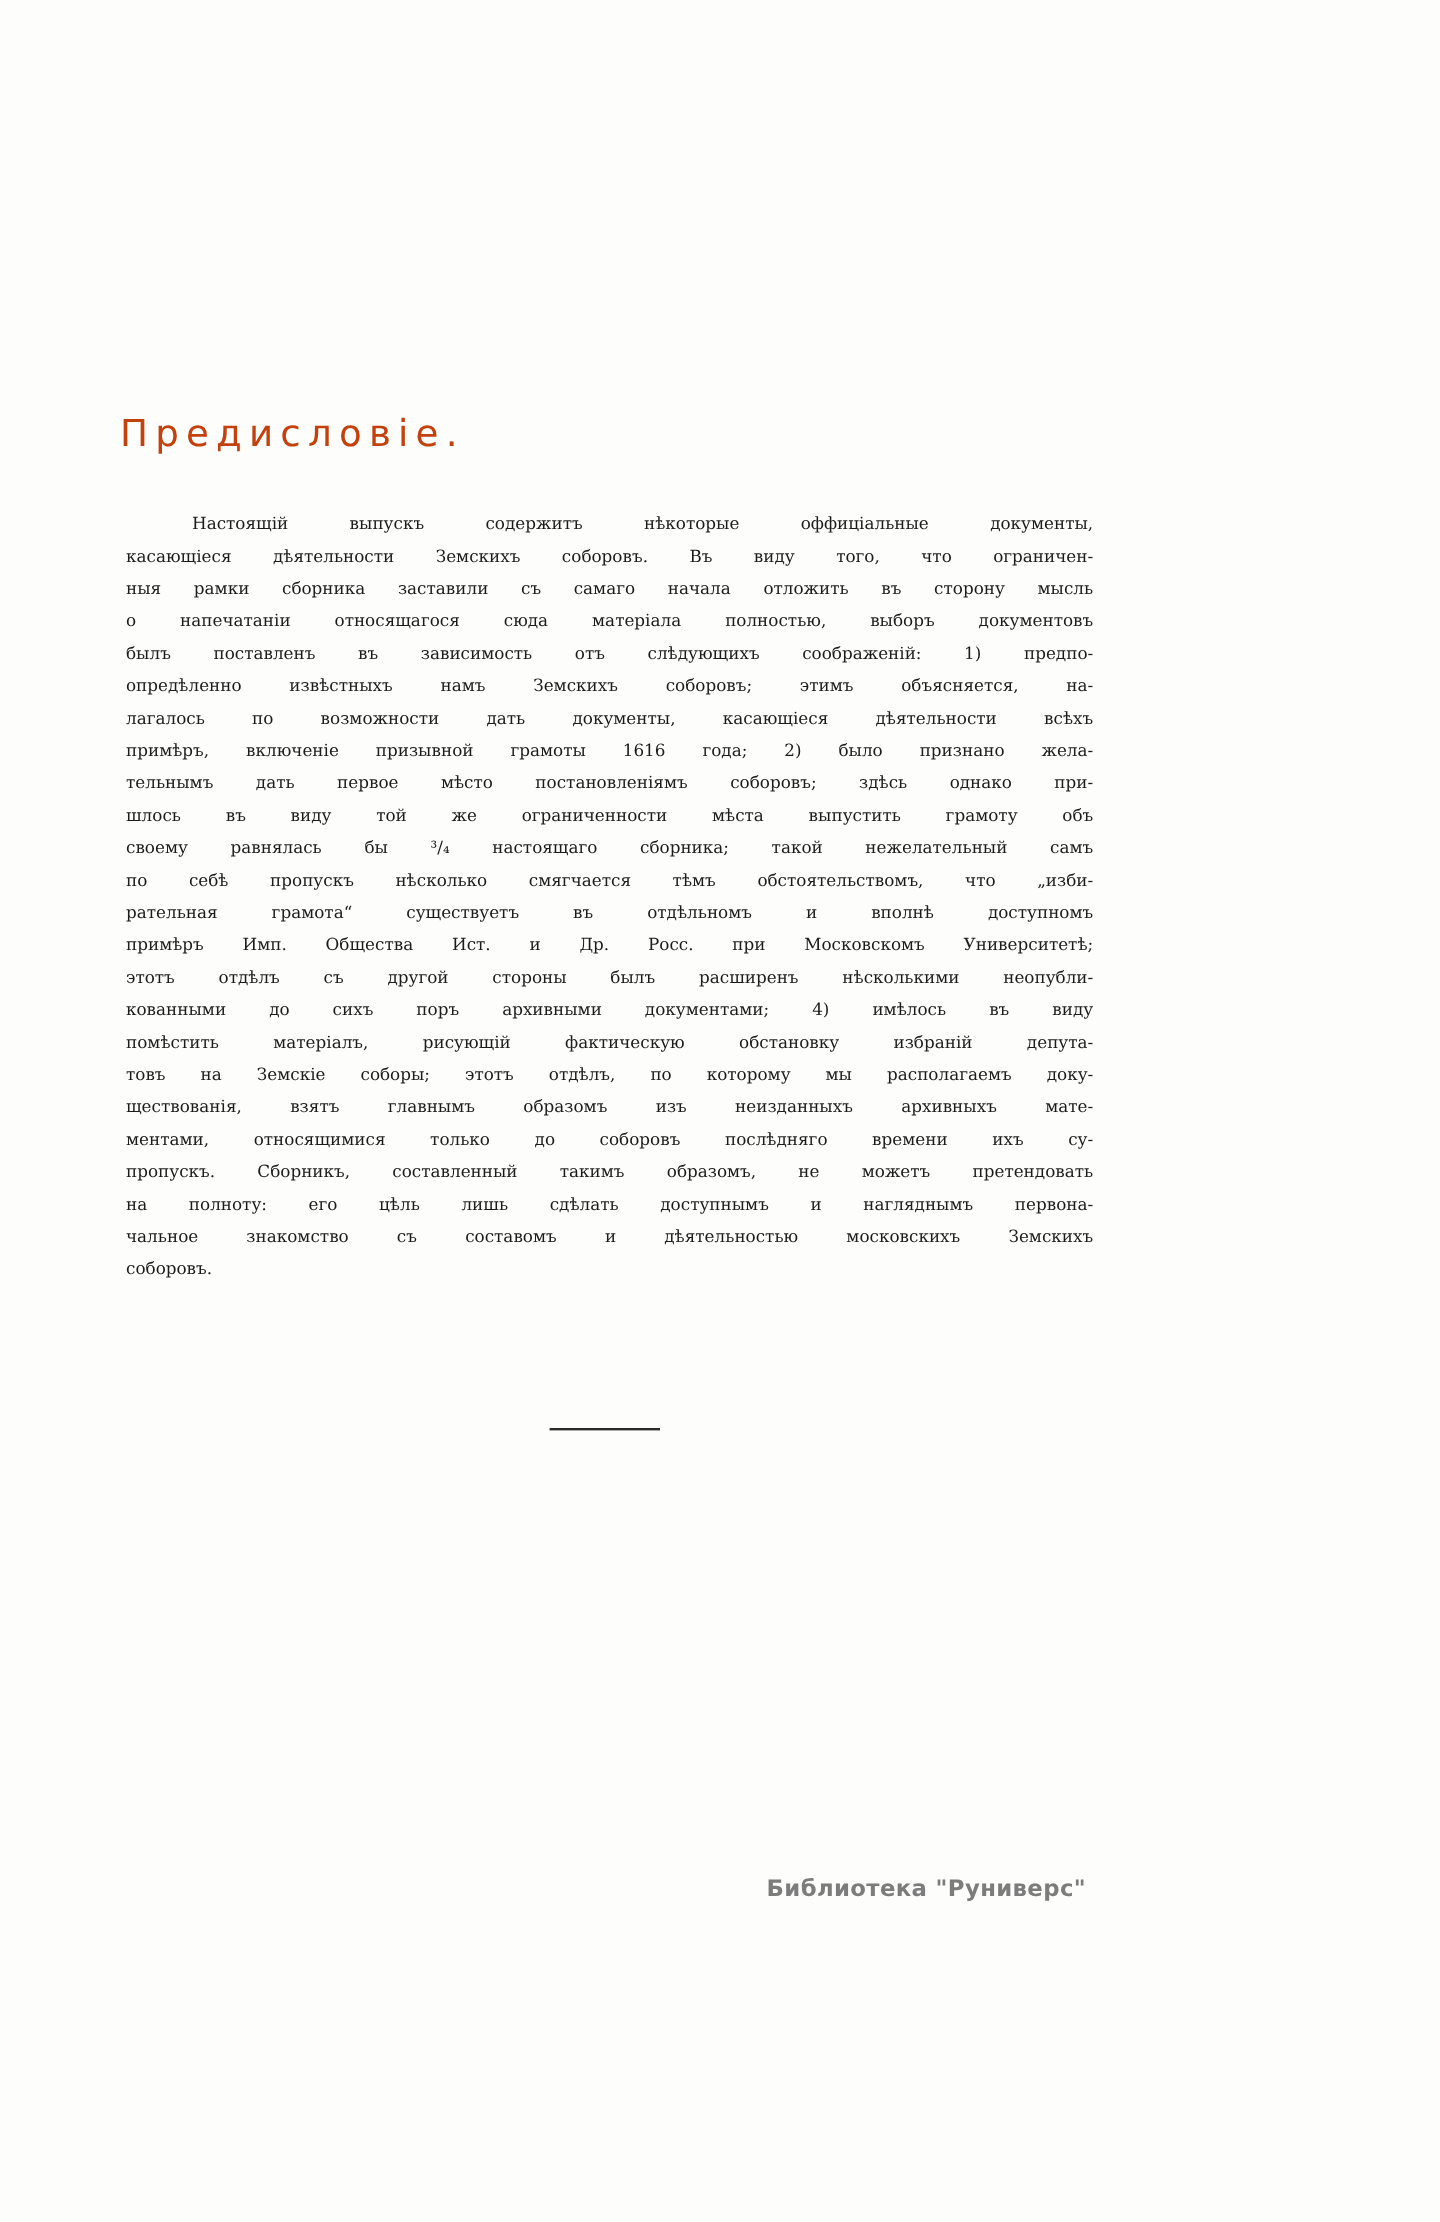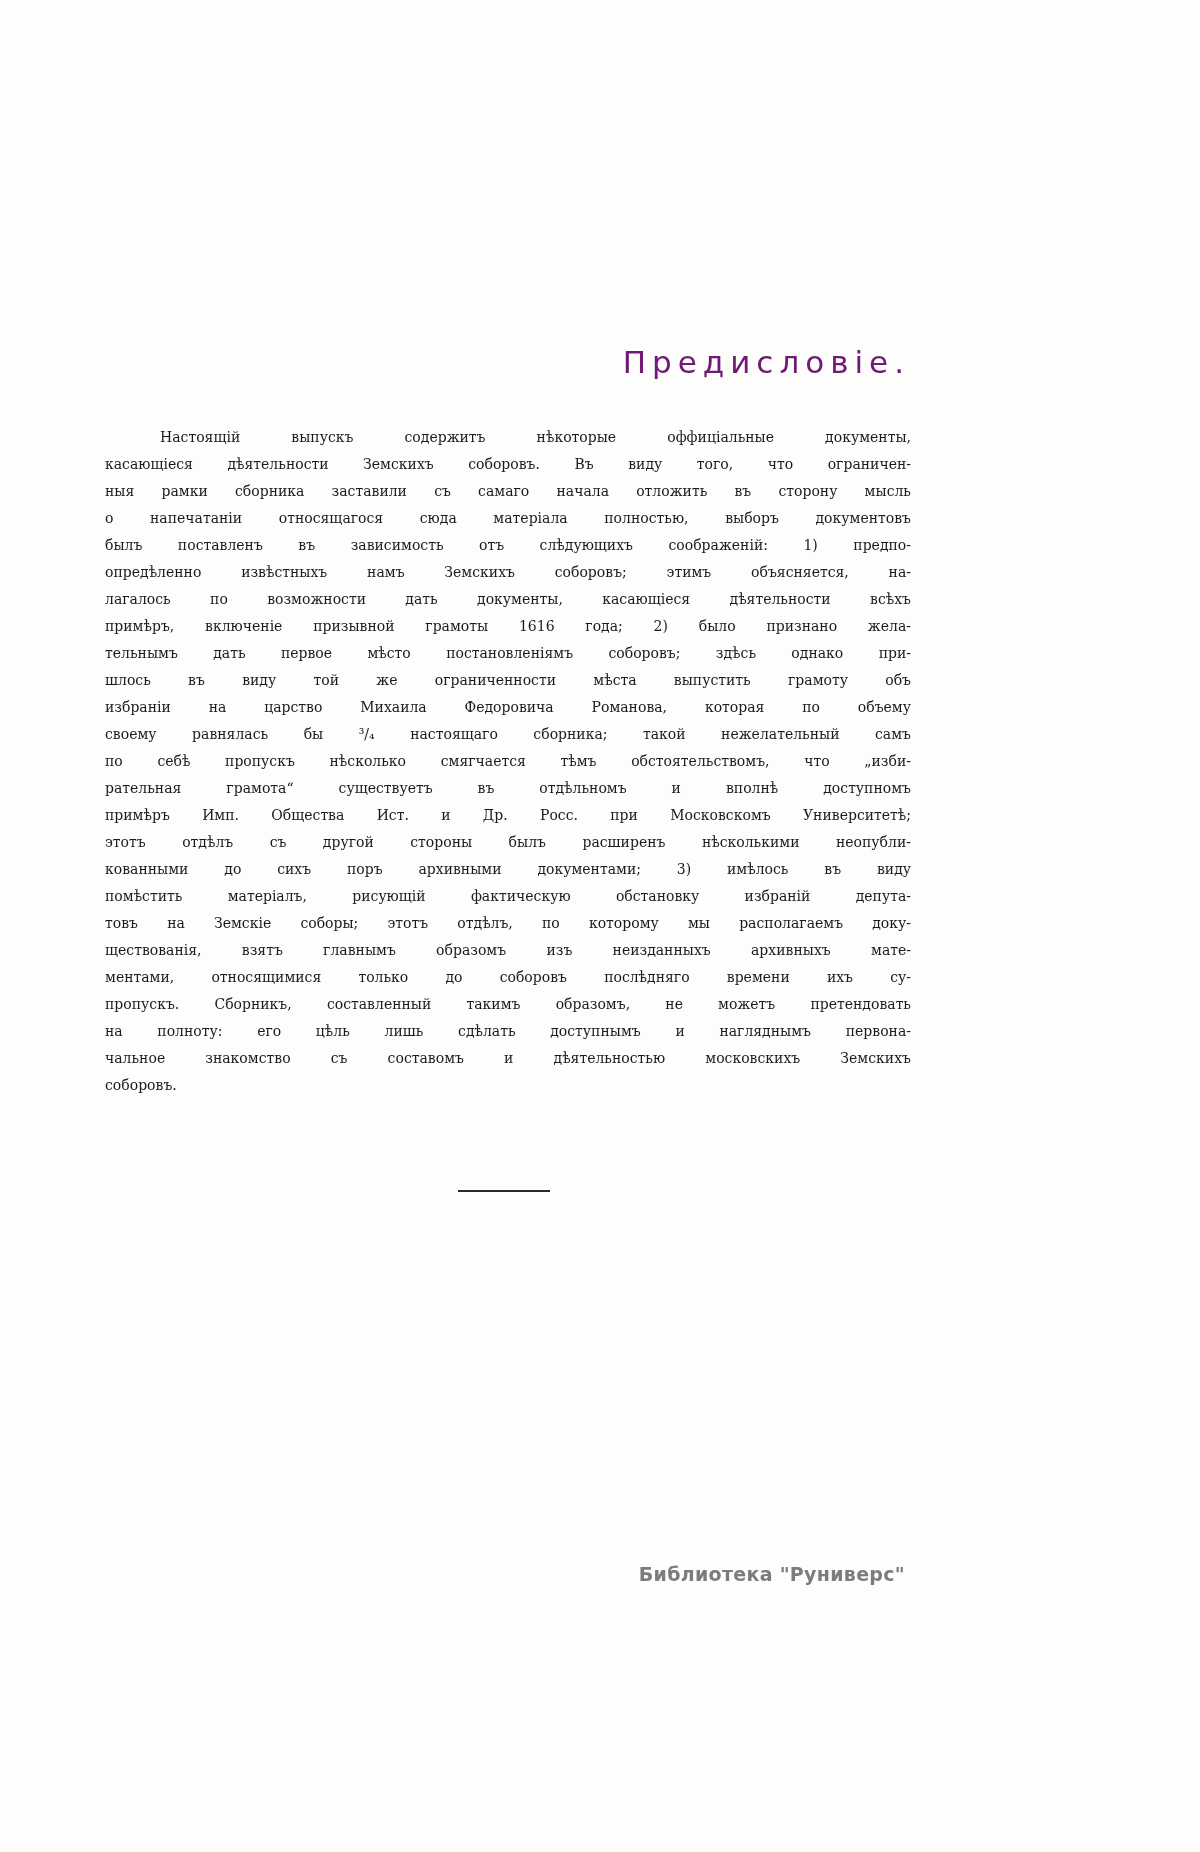--- a/index.html
+++ b/index.html
@@ -19,26 +19,26 @@
     background: #fdfdfc;
     color: #1b1b1b;
     font-family: "DejaVu Serif", serif;
   }
   .title {
     position: absolute;
     top: 344px;
     left: 100px;
     width: 810px;
     margin: 0;
-    text-align: right;
+    text-align: left;
     font-family: "DejaVu Sans", sans-serif;
     font-weight: 500;
     font-size: 31px;
     letter-spacing: 6px;
-    color: #701a75;
+    color: #c2410c;
   }
   .body-text {
     position: absolute;
     top: 424px;
     left: 105px;
     width: 806px;
     font-size: 14px;
     line-height: 27px;
     color: #1b1b1b;
   }
@@ -85,27 +85,26 @@
       <div class="line first">Настоящій выпускъ содержитъ нѣкоторые оффиціальные документы,</div>
       <div class="line">касающіеся дѣятельности Земскихъ соборовъ. Въ виду того, что ограничен-</div>
       <div class="line">ныя рамки сборника заставили съ самаго начала отложить въ сторону мысль</div>
       <div class="line">о напечатаніи относящагося сюда матеріала полностью, выборъ документовъ</div>
       <div class="line">былъ поставленъ въ зависимость отъ слѣдующихъ соображеній: 1) предпо-</div>
       <div class="line">опредѣленно извѣстныхъ намъ Земскихъ соборовъ; этимъ объясняется, на-</div>
       <div class="line">лагалось по возможности дать документы, касающіеся дѣятельности всѣхъ</div>
       <div class="line">примѣръ, включеніе призывной грамоты 1616 года; 2) было признано жела-</div>
       <div class="line">тельнымъ дать первое мѣсто постановленіямъ соборовъ; здѣсь однако при-</div>
       <div class="line">шлось въ виду той же ограниченности мѣста выпустить грамоту объ</div>
-      <div class="line">избраніи на царство Михаила Федоровича Романова, которая по объему</div>
       <div class="line">своему равнялась бы ³/₄ настоящаго сборника; такой нежелательный самъ</div>
       <div class="line">по себѣ пропускъ нѣсколько смягчается тѣмъ обстоятельствомъ, что „изби-</div>
       <div class="line">рательная грамота“ существуетъ въ отдѣльномъ и вполнѣ доступномъ</div>
       <div class="line">примѣръ Имп. Общества Ист. и Др. Росс. при Московскомъ Университетѣ;</div>
       <div class="line">этотъ отдѣлъ съ другой стороны былъ расширенъ нѣсколькими неопубли-</div>
-      <div class="line">кованными до сихъ поръ архивными документами; 3) имѣлось въ виду</div>
+      <div class="line">кованными до сихъ поръ архивными документами; 4) имѣлось въ виду</div>
       <div class="line">помѣстить матеріалъ, рисующій фактическую обстановку избраній депута-</div>
       <div class="line">товъ на Земскіе соборы; этотъ отдѣлъ, по которому мы располагаемъ доку-</div>
       <div class="line">ществованія, взятъ главнымъ образомъ изъ неизданныхъ архивныхъ мате-</div>
       <div class="line">ментами, относящимися только до соборовъ послѣдняго времени ихъ су-</div>
       <div class="line">пропускъ. Сборникъ, составленный такимъ образомъ, не можетъ претендовать</div>
       <div class="line">на полноту: его цѣль лишь сдѣлать доступнымъ и нагляднымъ первона-</div>
       <div class="line">чальное знакомство съ составомъ и дѣятельностью московскихъ Земскихъ</div>
       <div class="line last">соборовъ.</div>
     </div>
 

